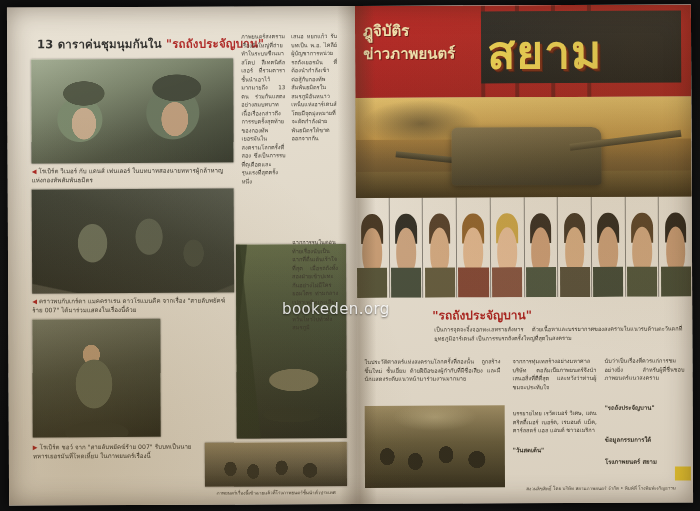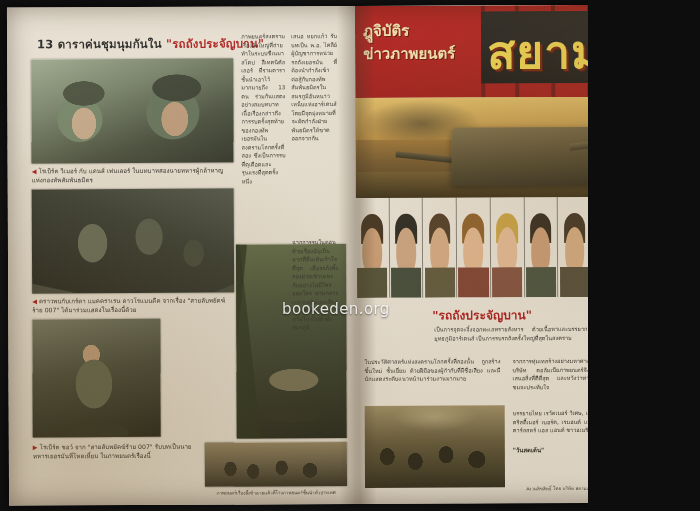--- a/index.html
+++ b/index.html
@@ -1,18 +1,18 @@
 <!DOCTYPE html>
 <html><head>
 <meta charset="utf-8">
 <style>
   html,body{margin:0;padding:0;background:#0d0d0d;}
   body{font-family:"DejaVu Sans", sans-serif;}
   #page{
-    position:relative;width:588px;height:511px;overflow:hidden;
+    position:relative;width:700px;height:511px;overflow:hidden;
     background:#111;
   }
   
   .backdrop{position:absolute;inset:0;background:#1a1a1a;}
   .backdrop:before{
     content:"";position:absolute;inset:0;
     background:radial-gradient(ellipse at 50% 50%, #2a2a2a 0%, #101010 85%);
   }
   
   .spread{

